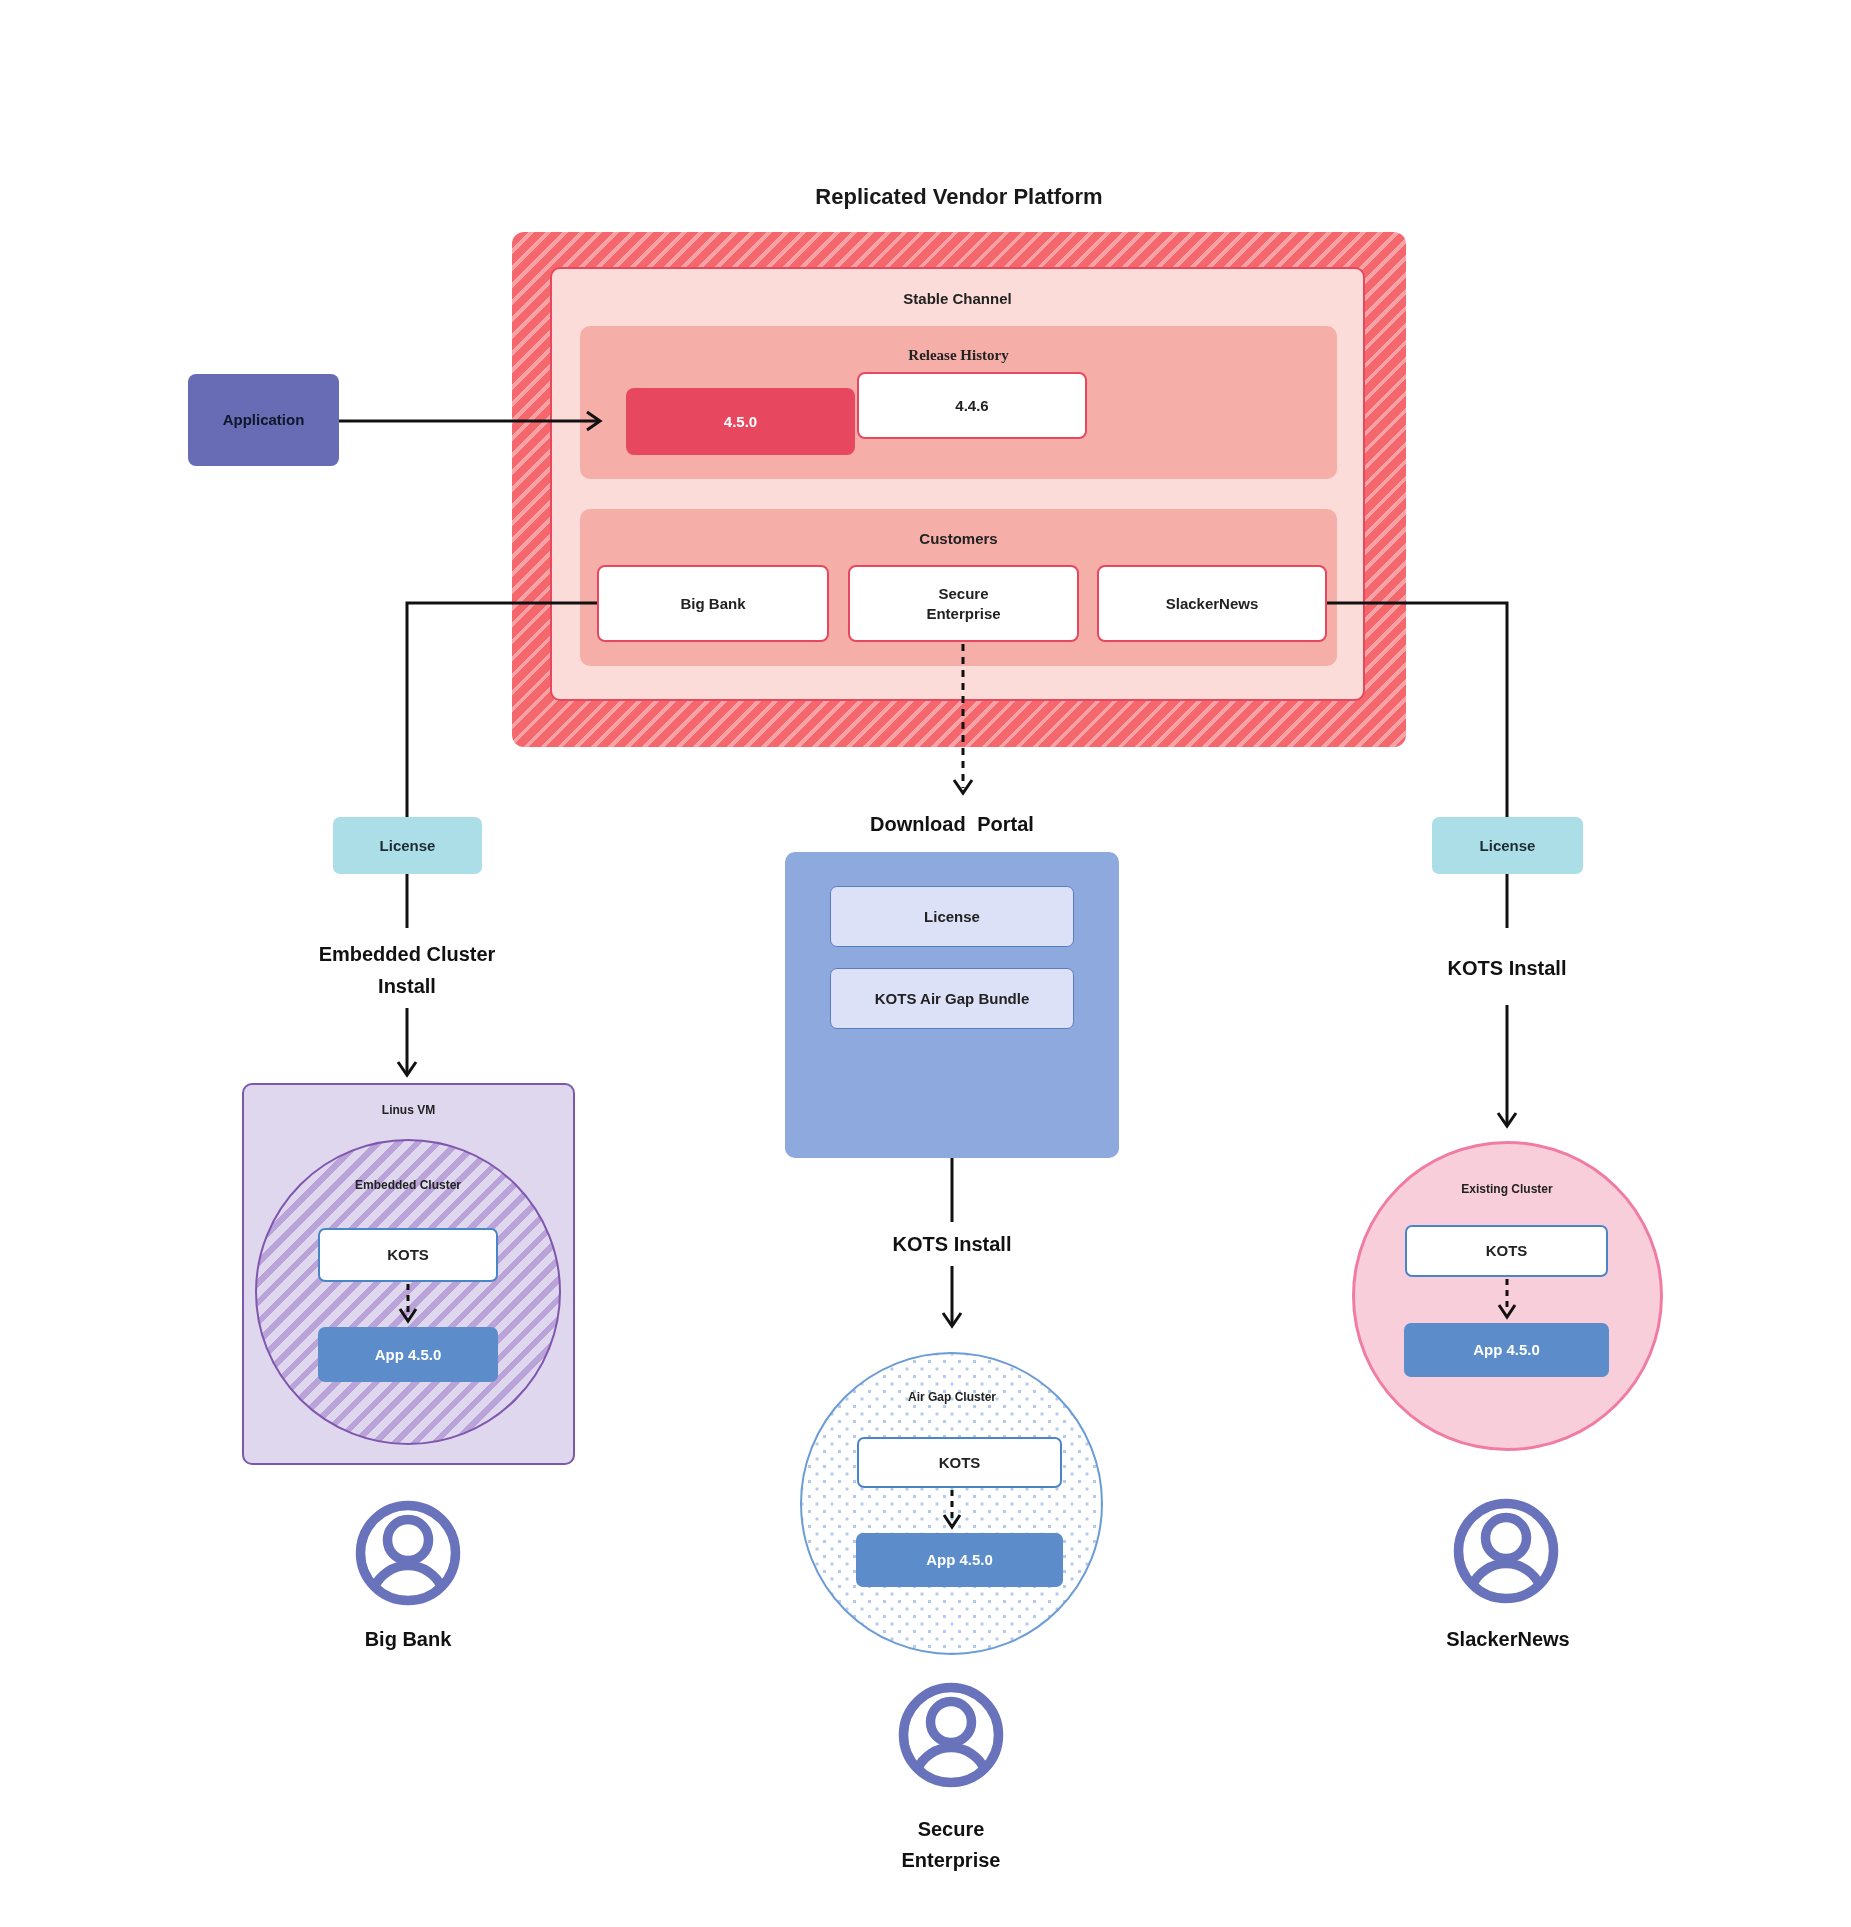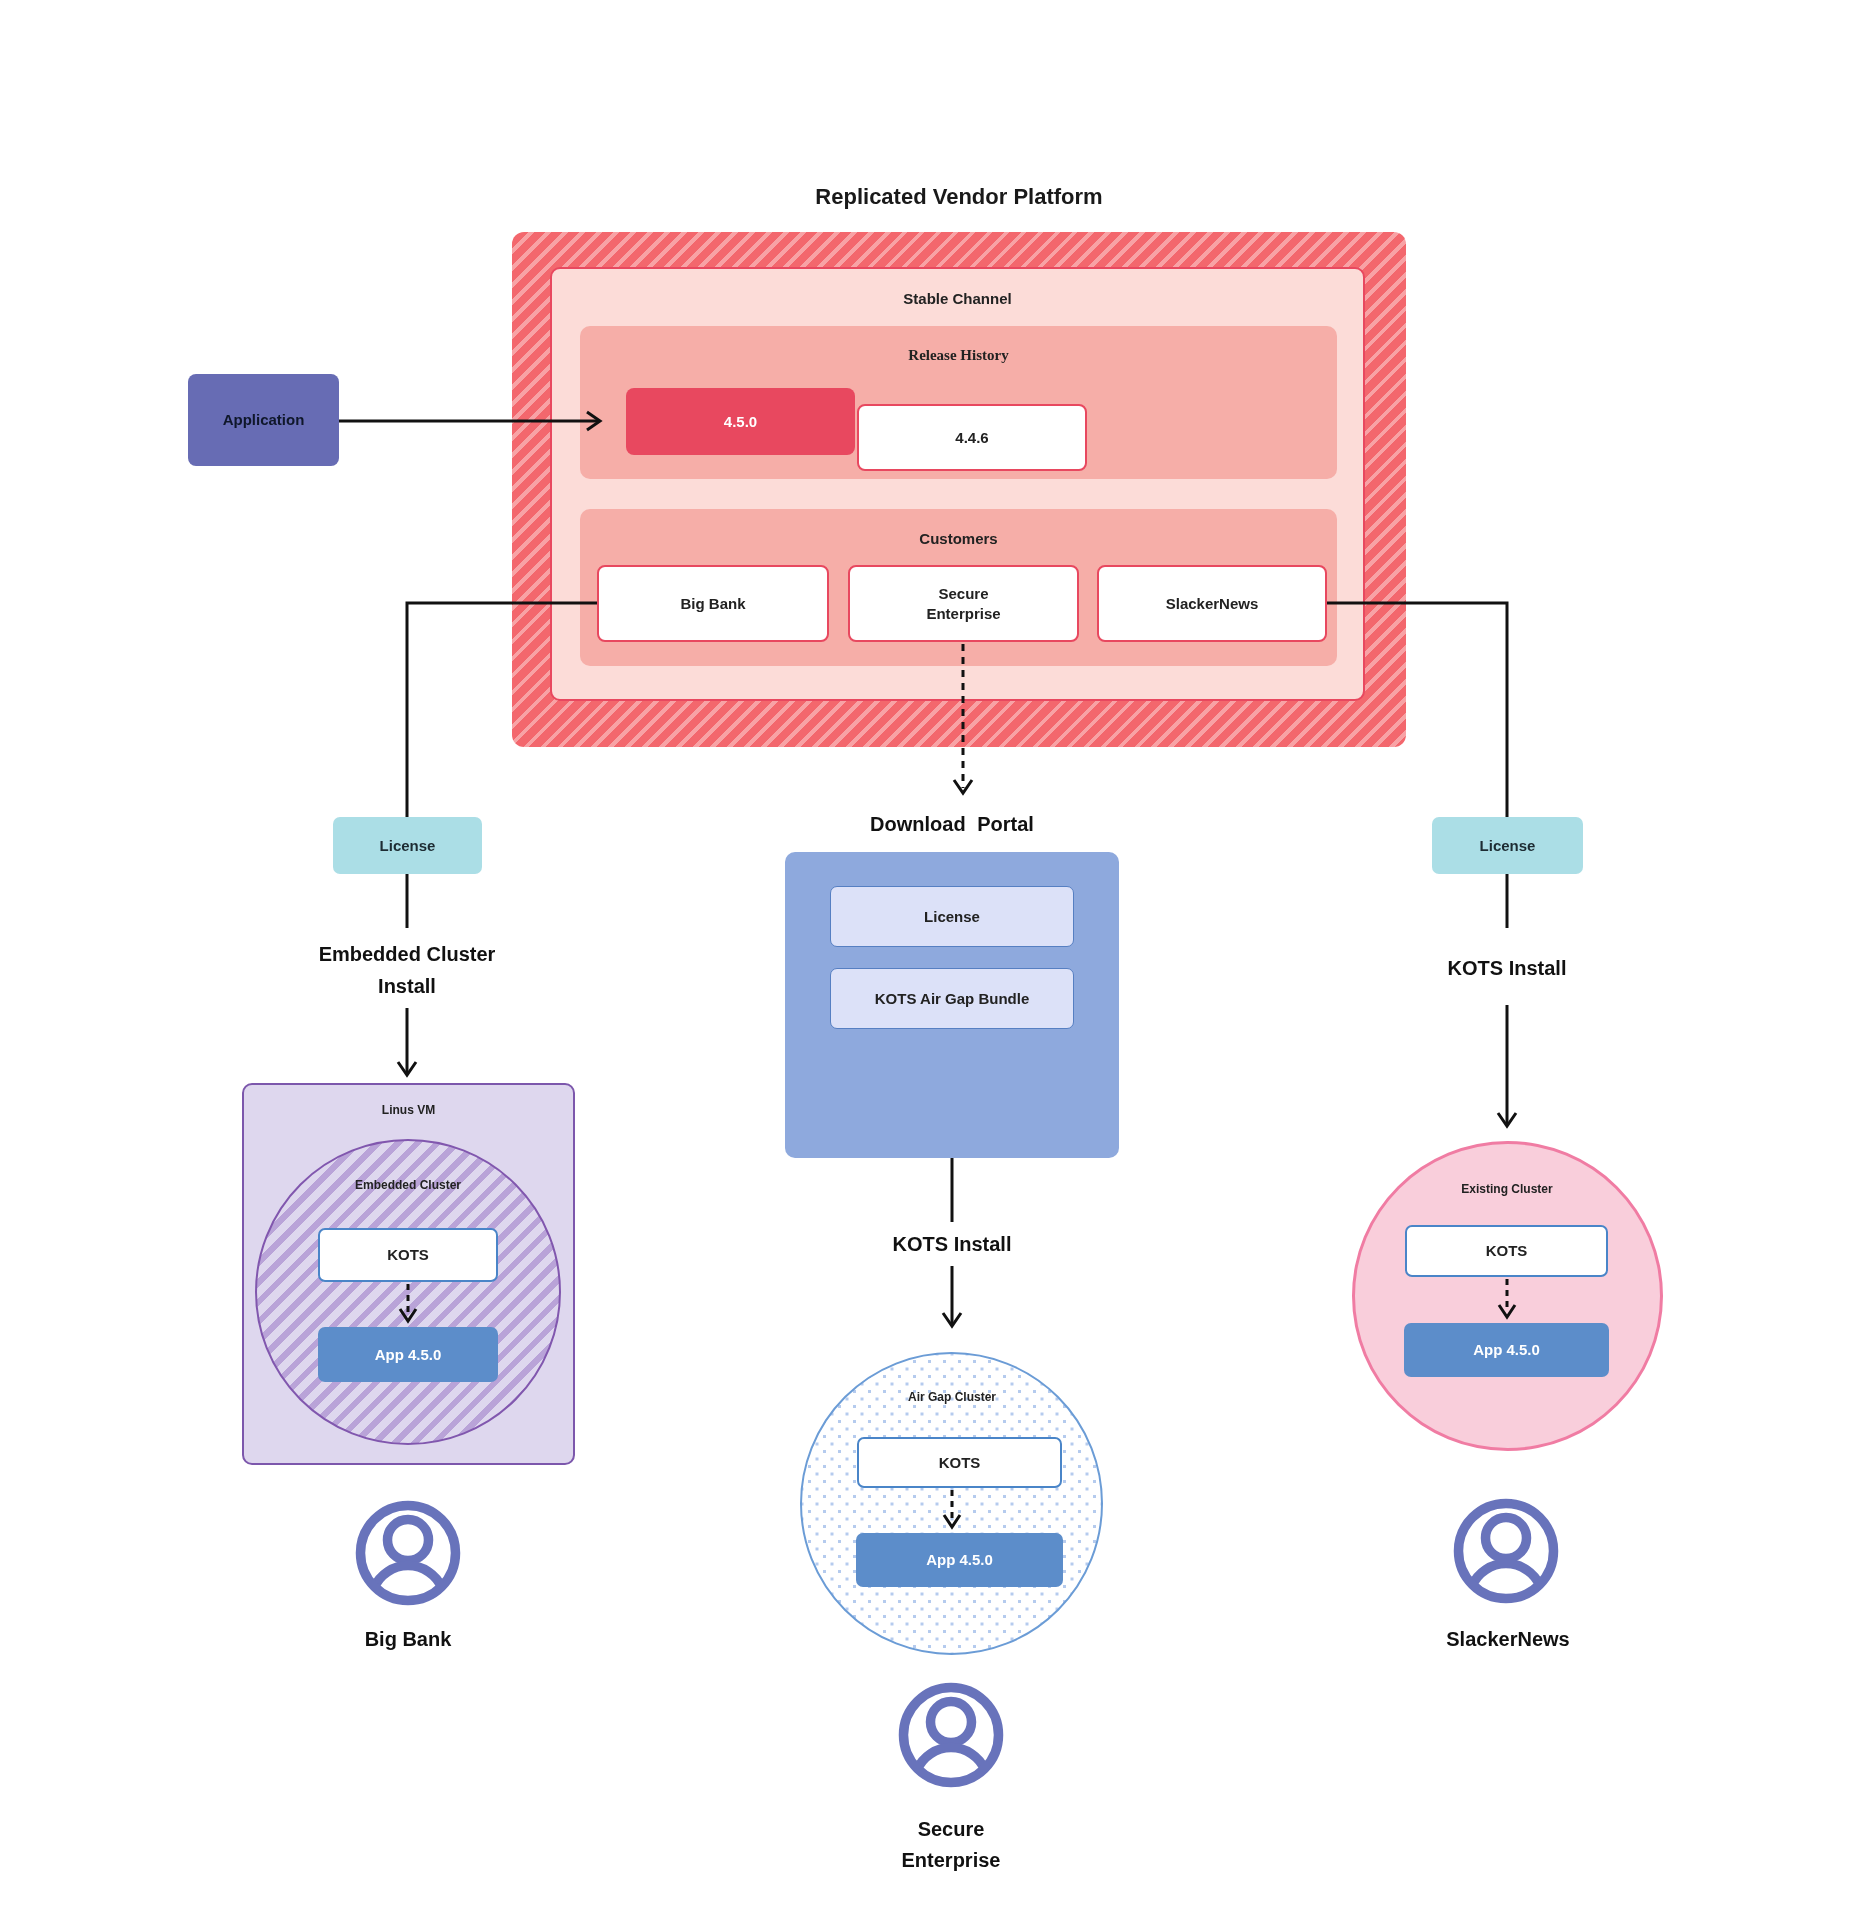--- a/index.html
+++ b/index.html
@@ -70,21 +70,21 @@
   <div class="abs platform-outer" style="left:512px;top:232px;width:894px;height:515px;"></div>
 
   <div class="abs panel-pink" style="left:550px;top:267px;width:815px;height:434px;">
     <div class="sec-label">Stable Channel</div>
   </div>
 
   <div class="abs panel-salmon" style="left:580px;top:326px;width:757px;height:153px;font-family:Liberation Serif, serif;">
     <div class="sec-label">Release History</div>
   </div>
   <div class="abs lbl red-box" style="left:606px;top:388px;width:229px;height:67px;">4.5.0</div>
-  <div class="abs lbl white-red" style="left:857px;top:404px;width:230px;height:67px;">4.4.6</div>
+  <div class="abs lbl white-red" style="left:857px;top:372px;width:230px;height:67px;">4.4.6</div>
 
   <div class="abs panel-salmon" style="left:580px;top:509px;width:757px;height:157px;">
     <div class="sec-label">Customers</div>
   </div>
   <div class="abs lbl white-red" style="left:597px;top:565px;width:232px;height:77px;">Big Bank</div>
   <div class="abs lbl white-red" style="left:848px;top:565px;width:231px;height:77px;">Secure
 Enterprise</div>
   <div class="abs lbl white-red" style="left:1097px;top:565px;width:230px;height:77px;">SlackerNews</div>
 
   <div class="abs lbl app-purple" style="left:188px;top:374px;width:151px;height:92px;">Application</div>

